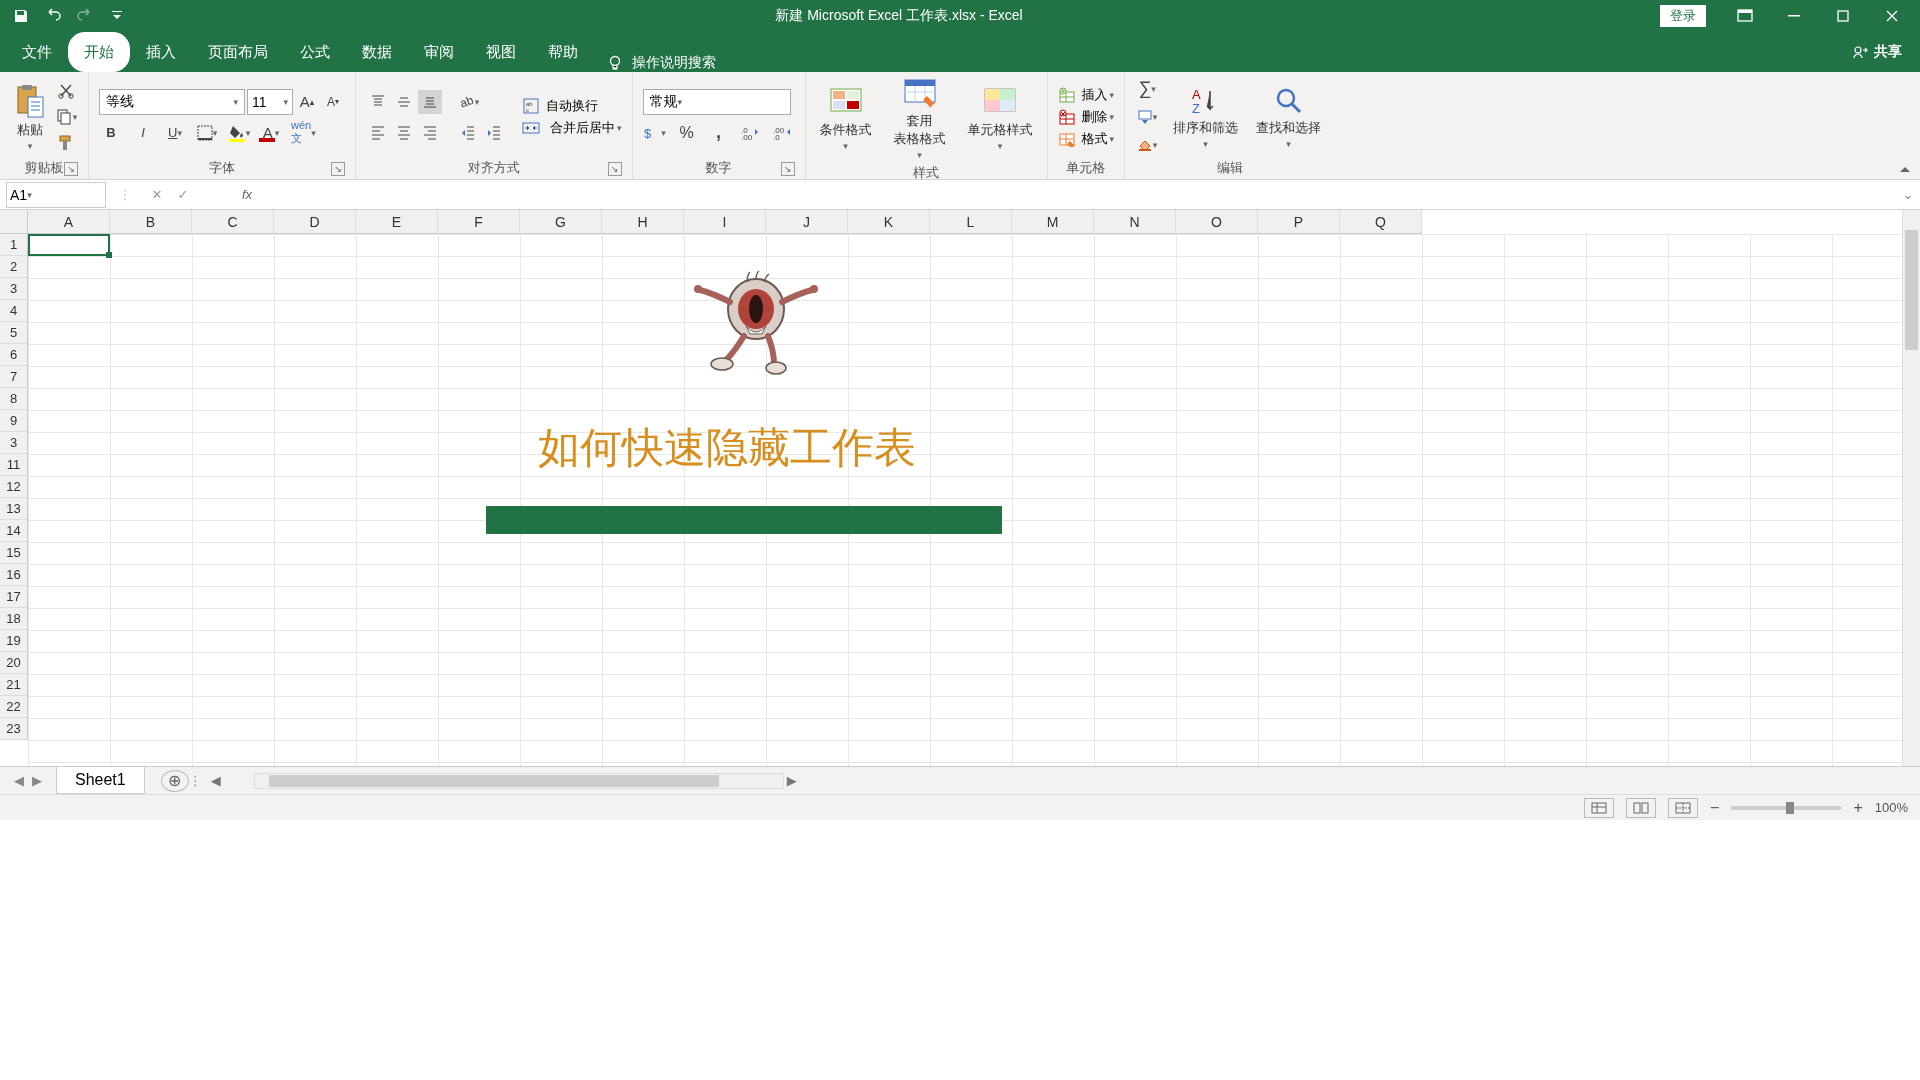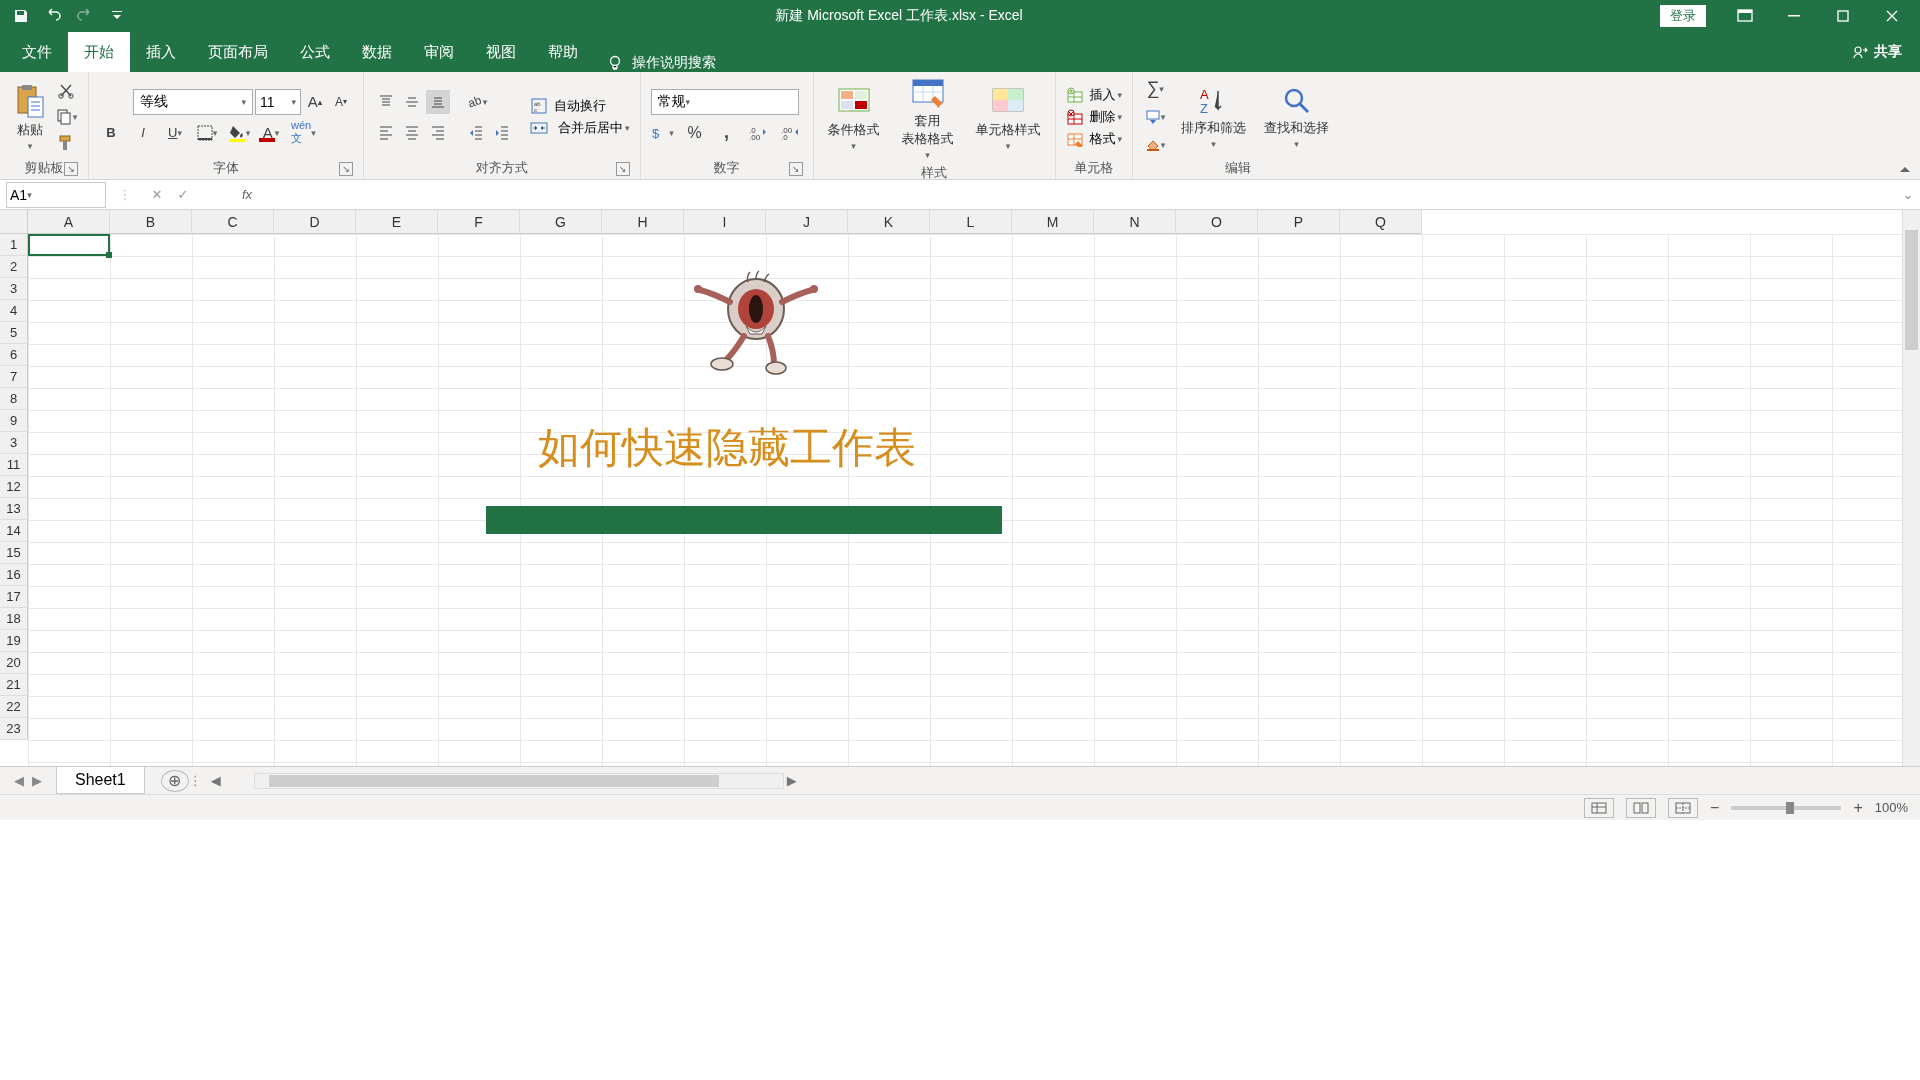--- a/index.html
+++ b/index.html
@@ -11,35 +11,35 @@
 .qat-btn { width: 22px; height: 22px; display: flex; align-items: center; justify-content: center; color: #fff; opacity: 0.95; }
 .qat-btn.dim { opacity: 0.45; }
 .title-center { flex: 1; text-align: center; font-size: 14px; }
 .title-right { display: flex; align-items: center; gap: 4px; padding-right: 6px; height: 100%; }
 .login-btn { background: #fff; color: #217346; padding: 2px 10px; font-size: 13px; margin-right: 12px; }
 .win-btn { width: 45px; height: 32px; display: flex; align-items: center; justify-content: center; color: #fff; }
 
 
 .tabbar { height: 40px; background: #217346; display: flex; align-items: flex-end; padding-left: 6px; }
 .tab { padding: 10px 16px; color: #fff; font-size: 15px; height: 40px; display: flex; align-items: center; }
-.tab.active { background: #fff; color: #217346; }
+.tab.active { background: #fff; color: #217346; border-radius: 17px; }
 .tab-right { margin-left: auto; padding-right: 18px; color: #fff; display: flex; align-items: center; gap: 6px; height: 40px; font-size: 14px; font-weight: bold; }
 .tell-me { display: flex; align-items: center; gap: 8px; margin-left: 12px; color: #fff; font-size: 14px; }
 
 
 .ribbon { height: 108px; background: #f3f2f1; border-bottom: 1px solid #d4d4d4; display: flex; position: relative; }
 .group { border-right: 1px solid #e1dfdd; padding: 4px 10px 2px 10px; display: flex; flex-direction: column; height: 100%; }
 .group-body { flex: 1; display: flex; align-items: center; gap: 4px; }
 .group-label { text-align: center; font-size: 13px; color: #555; padding-top: 2px; position: relative; }
 .group-launcher { position: absolute; right: 0; bottom: 1px; width: 14px; height: 14px; border: 1px solid #999; font-size: 9px; display: flex; align-items: center; justify-content: center; color: #666; }
 .rbtn { display: flex; align-items: center; justify-content: center; min-width: 24px; height: 24px; color: #444; }
 .rbtn-big { display: flex; flex-direction: column; align-items: center; justify-content: center; gap: 2px; font-size: 13px; color: #333; text-align: center; padding: 2px 4px; }
 .vcol { display: flex; flex-direction: column; gap: 2px; }
 .hrow { display: flex; align-items: center; gap: 2px; }
-.font-name { width: 120px; height: 26px; border: 1px solid #ababab; background: #fff; display: flex; align-items: center; justify-content: space-between; padding: 0 6px; font-size: 14px; margin-left: 34px; }
+.font-name { width: 146px; height: 26px; border: 1px solid #ababab; background: #fff; display: flex; align-items: center; justify-content: space-between; padding: 0 6px; font-size: 14px; }
 .font-size { width: 46px; height: 26px; border: 1px solid #ababab; background: #fff; display: flex; align-items: center; justify-content: space-between; padding: 0 4px; font-size: 14px; }
 .combo { height: 26px; border: 1px solid #ababab; background: #fff; display: flex; align-items: center; justify-content: flex-start; padding: 0 6px; font-size: 14px; }
 .drop-arrow { font-size: 9px; color: #666; }
 .collapse-ribbon { position: absolute; right: 8px; bottom: 4px; color: #666; }
 
 
 .formula-row { height: 30px; border-bottom: 1px solid #d4d4d4; display: flex; align-items: center; background: #fff; }
 .name-box { width: 100px; height: 26px; margin-left: 6px; border: 1px solid #ccc; display: flex; align-items: center; justify-content: flex-start; padding: 0 3px; font-size: 14px; }
 .fx-sep { width: 38px; display: flex; justify-content: center; color: #bbb; }
 .fx-btn { width: 26px; text-align: center; color: #999; }

